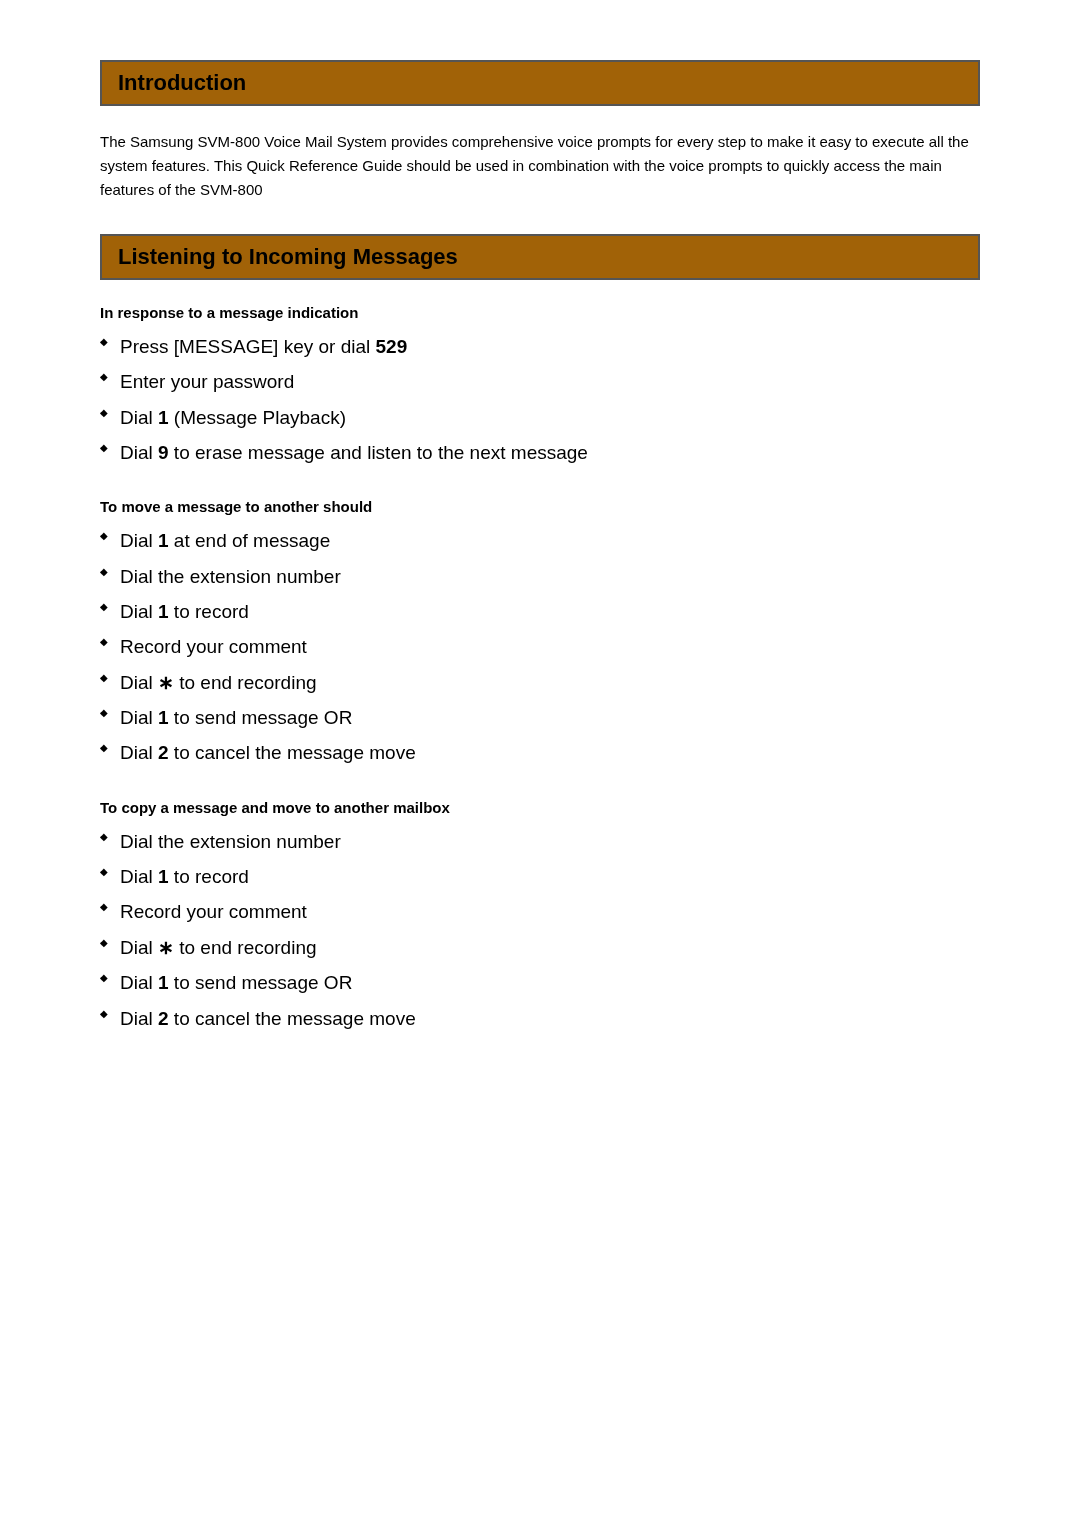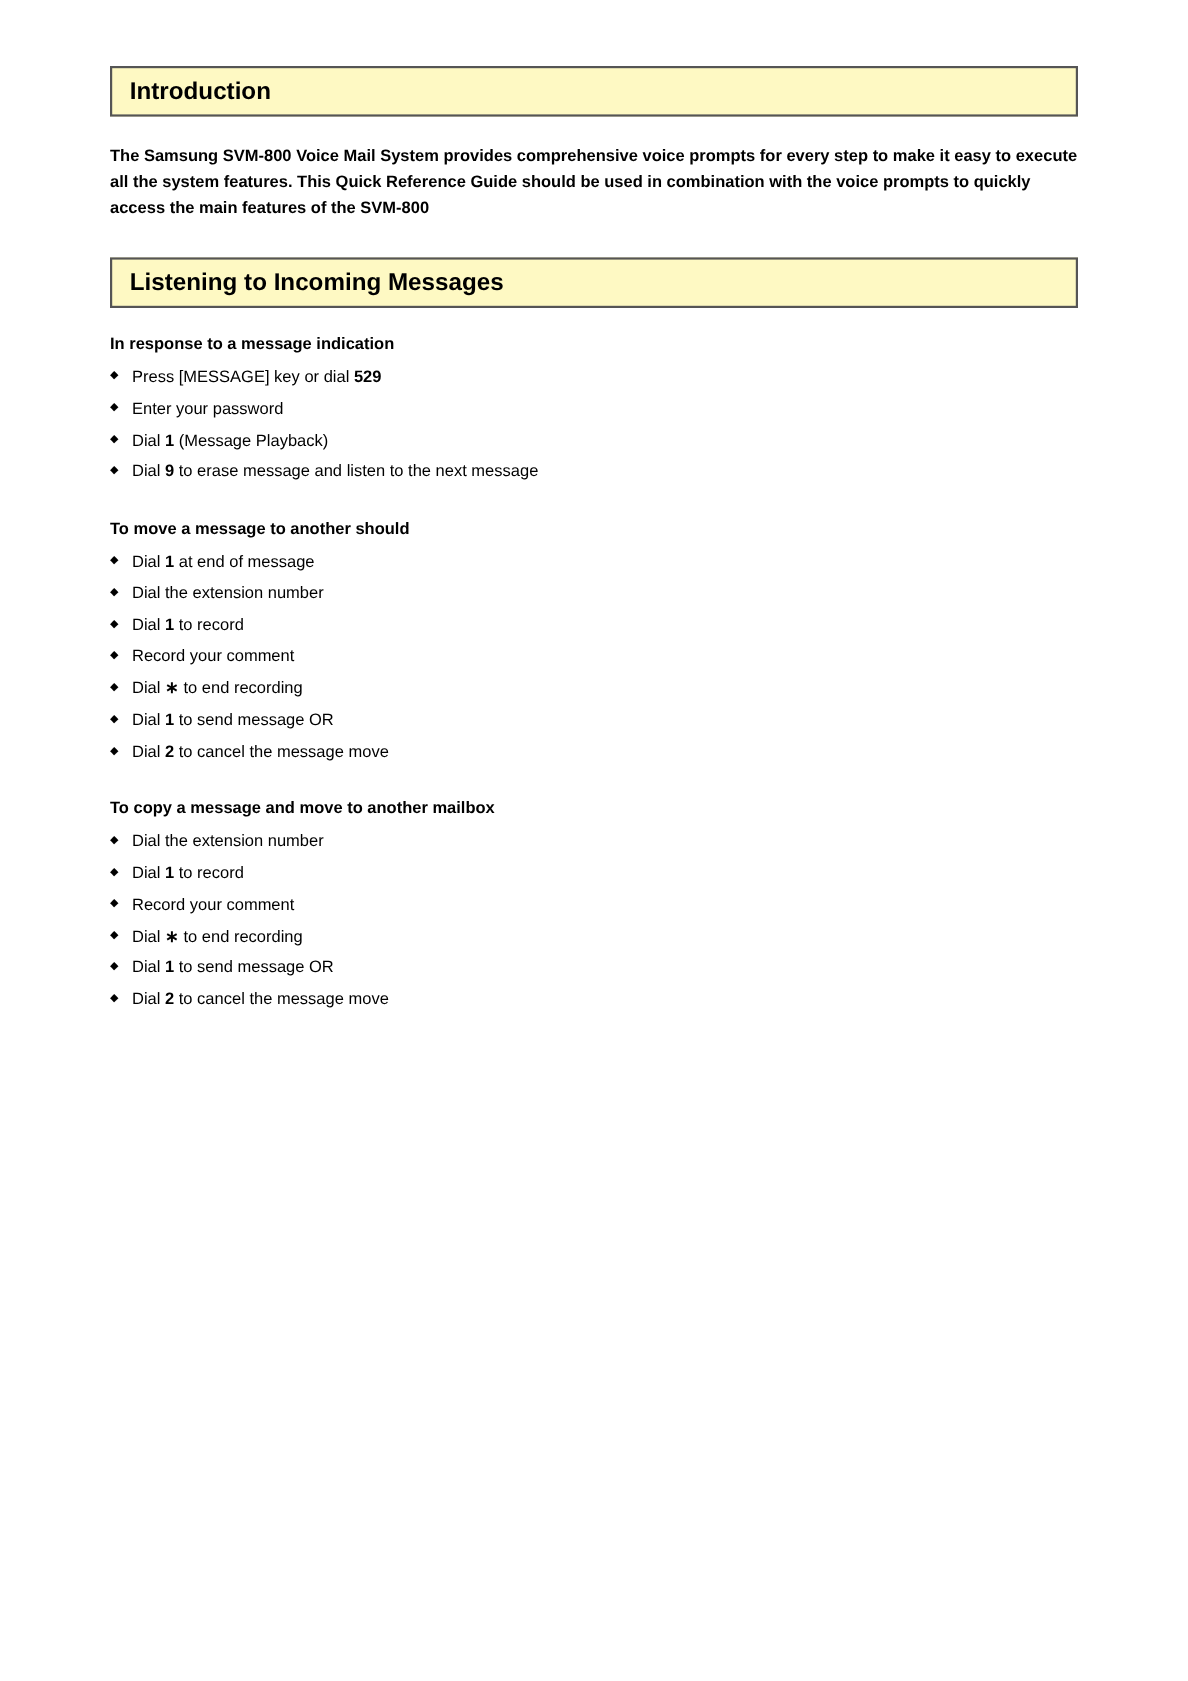--- a/index.html
+++ b/index.html
@@ -12,57 +12,56 @@
       background: #ffffff;
       font-family: Arial, Helvetica, sans-serif;
       font-size: 15px;
       color: #000000;
       width: 1080px;
       min-height: 1528px;
       padding: 60px 100px;
     }
 
     .section-header {
-      background-color: #fef9c3;
+      background-color: #a16207;
       border: 2px solid #555555;
       padding: 8px 16px;
       margin-bottom: 24px;
     }
 
     .section-header h1 {
       font-size: 22px;
       font-weight: bold;
       color: #000000;
     }
 
     .intro-text {
       font-size: 15px;
       line-height: 1.6;
       margin-bottom: 32px;
       color: #000000;
-      font-weight: bold;
     }
 
     .subsection-title {
       font-size: 15px;
       font-weight: bold;
       margin-bottom: 8px;
       color: #000000;
     }
 
     .bullet-list {
       list-style: none;
       padding: 0;
       margin: 0 0 24px 0;
     }
 
     .bullet-list li {
       padding: 2px 0 2px 20px;
       position: relative;
-      font-size: 15px;
+      font-size: 19px;
       line-height: 1.65;
       color: #000000;
     }
 
     .bullet-list li::before {
       content: "◆";
       position: absolute;
       left: 0;
       font-size: 10px;
       top: 5px;

